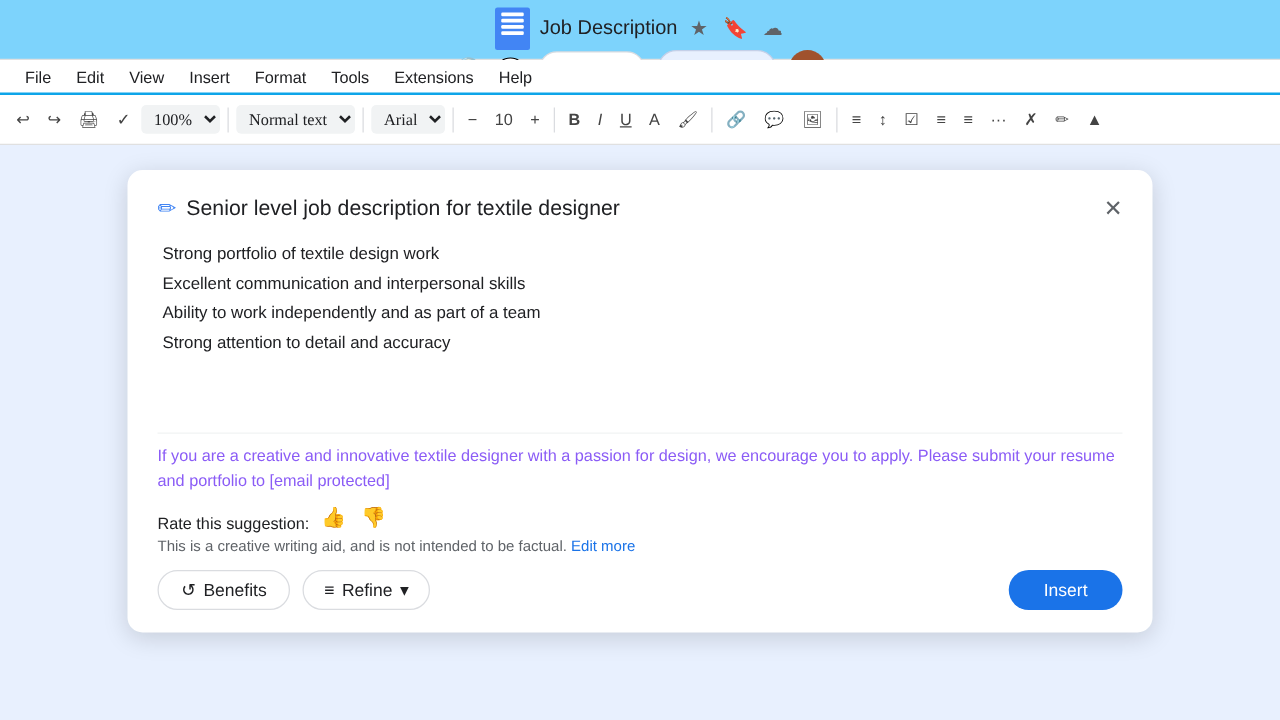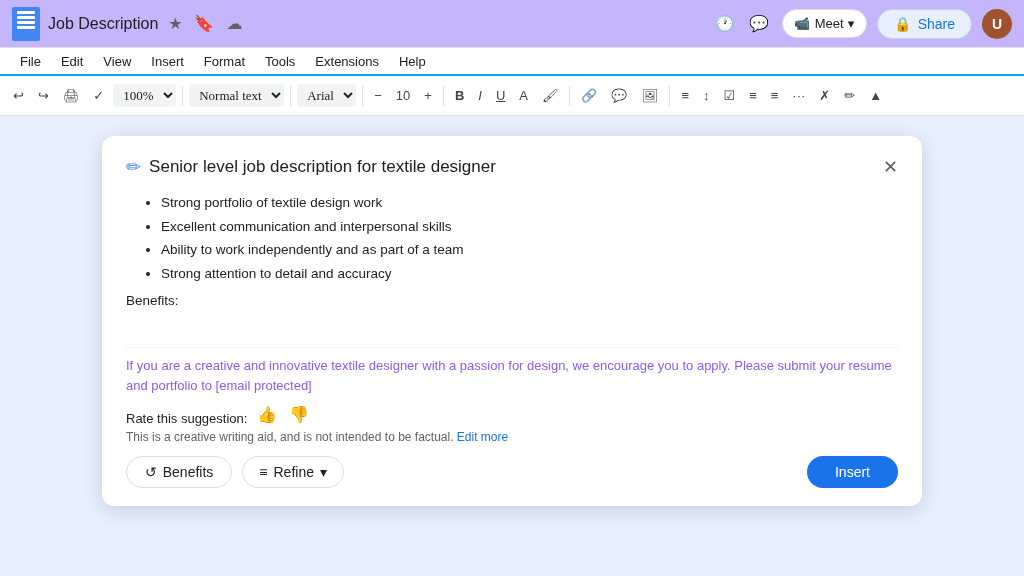--- a/index.html
+++ b/index.html
@@ -8,27 +8,28 @@
       background: #e8f0fe;
       width: 1024px;
       height: 576px;
       overflow: hidden;
       display: flex;
       flex-direction: column;
     }
 
     
     .title-bar {
-      background: #c4b5fd;
+      background: #7dd3fc;
       display: flex;
       align-items: center;
       justify-content: space-between;
       padding: 6px 12px;
       border-bottom: 1px solid #e0e0e0;
       height: 48px;
+      flex-direction: column;
     }
     .title-left {
       display: flex;
       align-items: center;
       gap: 8px;
     }
     .doc-icon {
       width: 28px;
       height: 34px;
       background: #4285f4;
@@ -220,21 +221,21 @@
     
     .ai-content {
       flex: 1;
       overflow-y: auto;
       font-size: 13.5px;
       color: #202124;
       line-height: 1.6;
       padding-right: 4px;
     }
     .ai-content ul {
-      margin-left: 35px;
+      margin-left: 4px;
       margin-bottom: 6px;
     }
     .ai-content li {
       margin-bottom: 2px;
       list-style-type: disc;
     }
     .section-label {
       margin-bottom: 4px;
       font-size: 13.5px;
     }
@@ -411,21 +412,20 @@
       <button class="close-btn">✕</button>
     </div>
 
     <div class="ai-content">
       <ul>
         <li>Strong portfolio of textile design work</li>
         <li>Excellent communication and interpersonal skills</li>
         <li>Ability to work independently and as part of a team</li>
         <li>Strong attention to detail and accuracy</li>
       </ul>
-      <p class="section-label">Benefits:</p>
     </div>
 
     <div class="ai-footer">
       <p class="closing-text">If you are a creative and innovative textile designer with a passion for design, we encourage you to apply. Please submit your resume and portfolio to [email protected]</p>
       <div class="rating-row">
         <span>Rate this suggestion:</span>
         <button class="rating-btn">👍</button>
         <button class="rating-btn">👎</button>
       </div>
       <p class="disclaimer">

